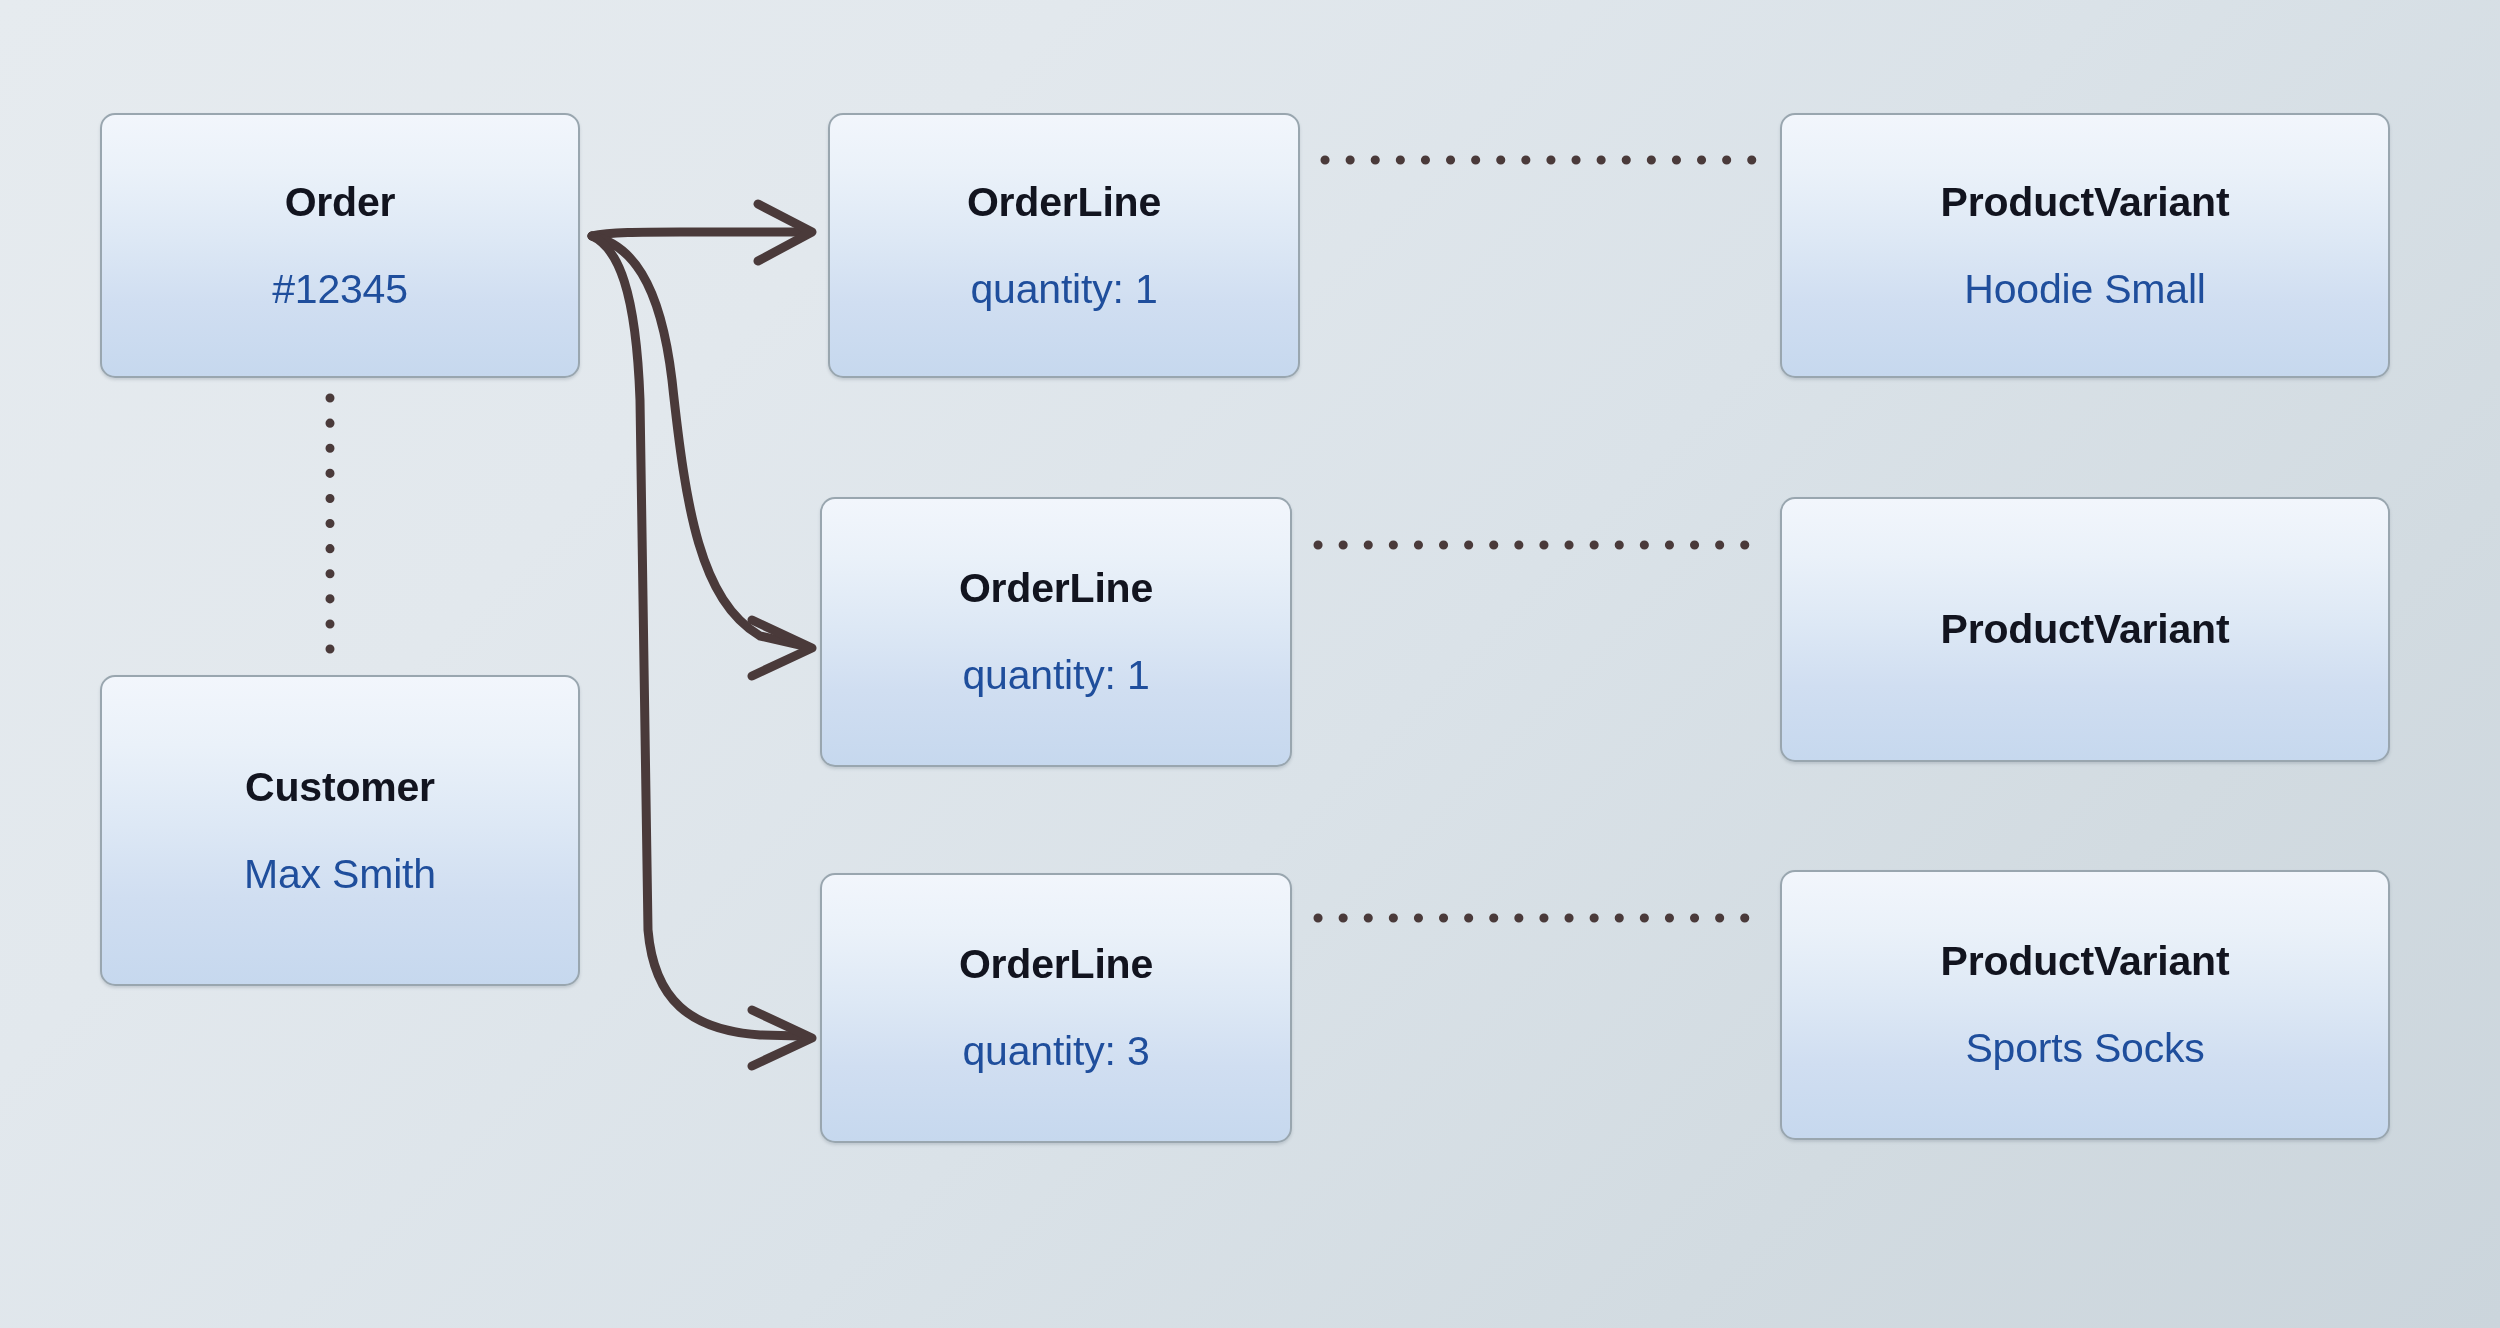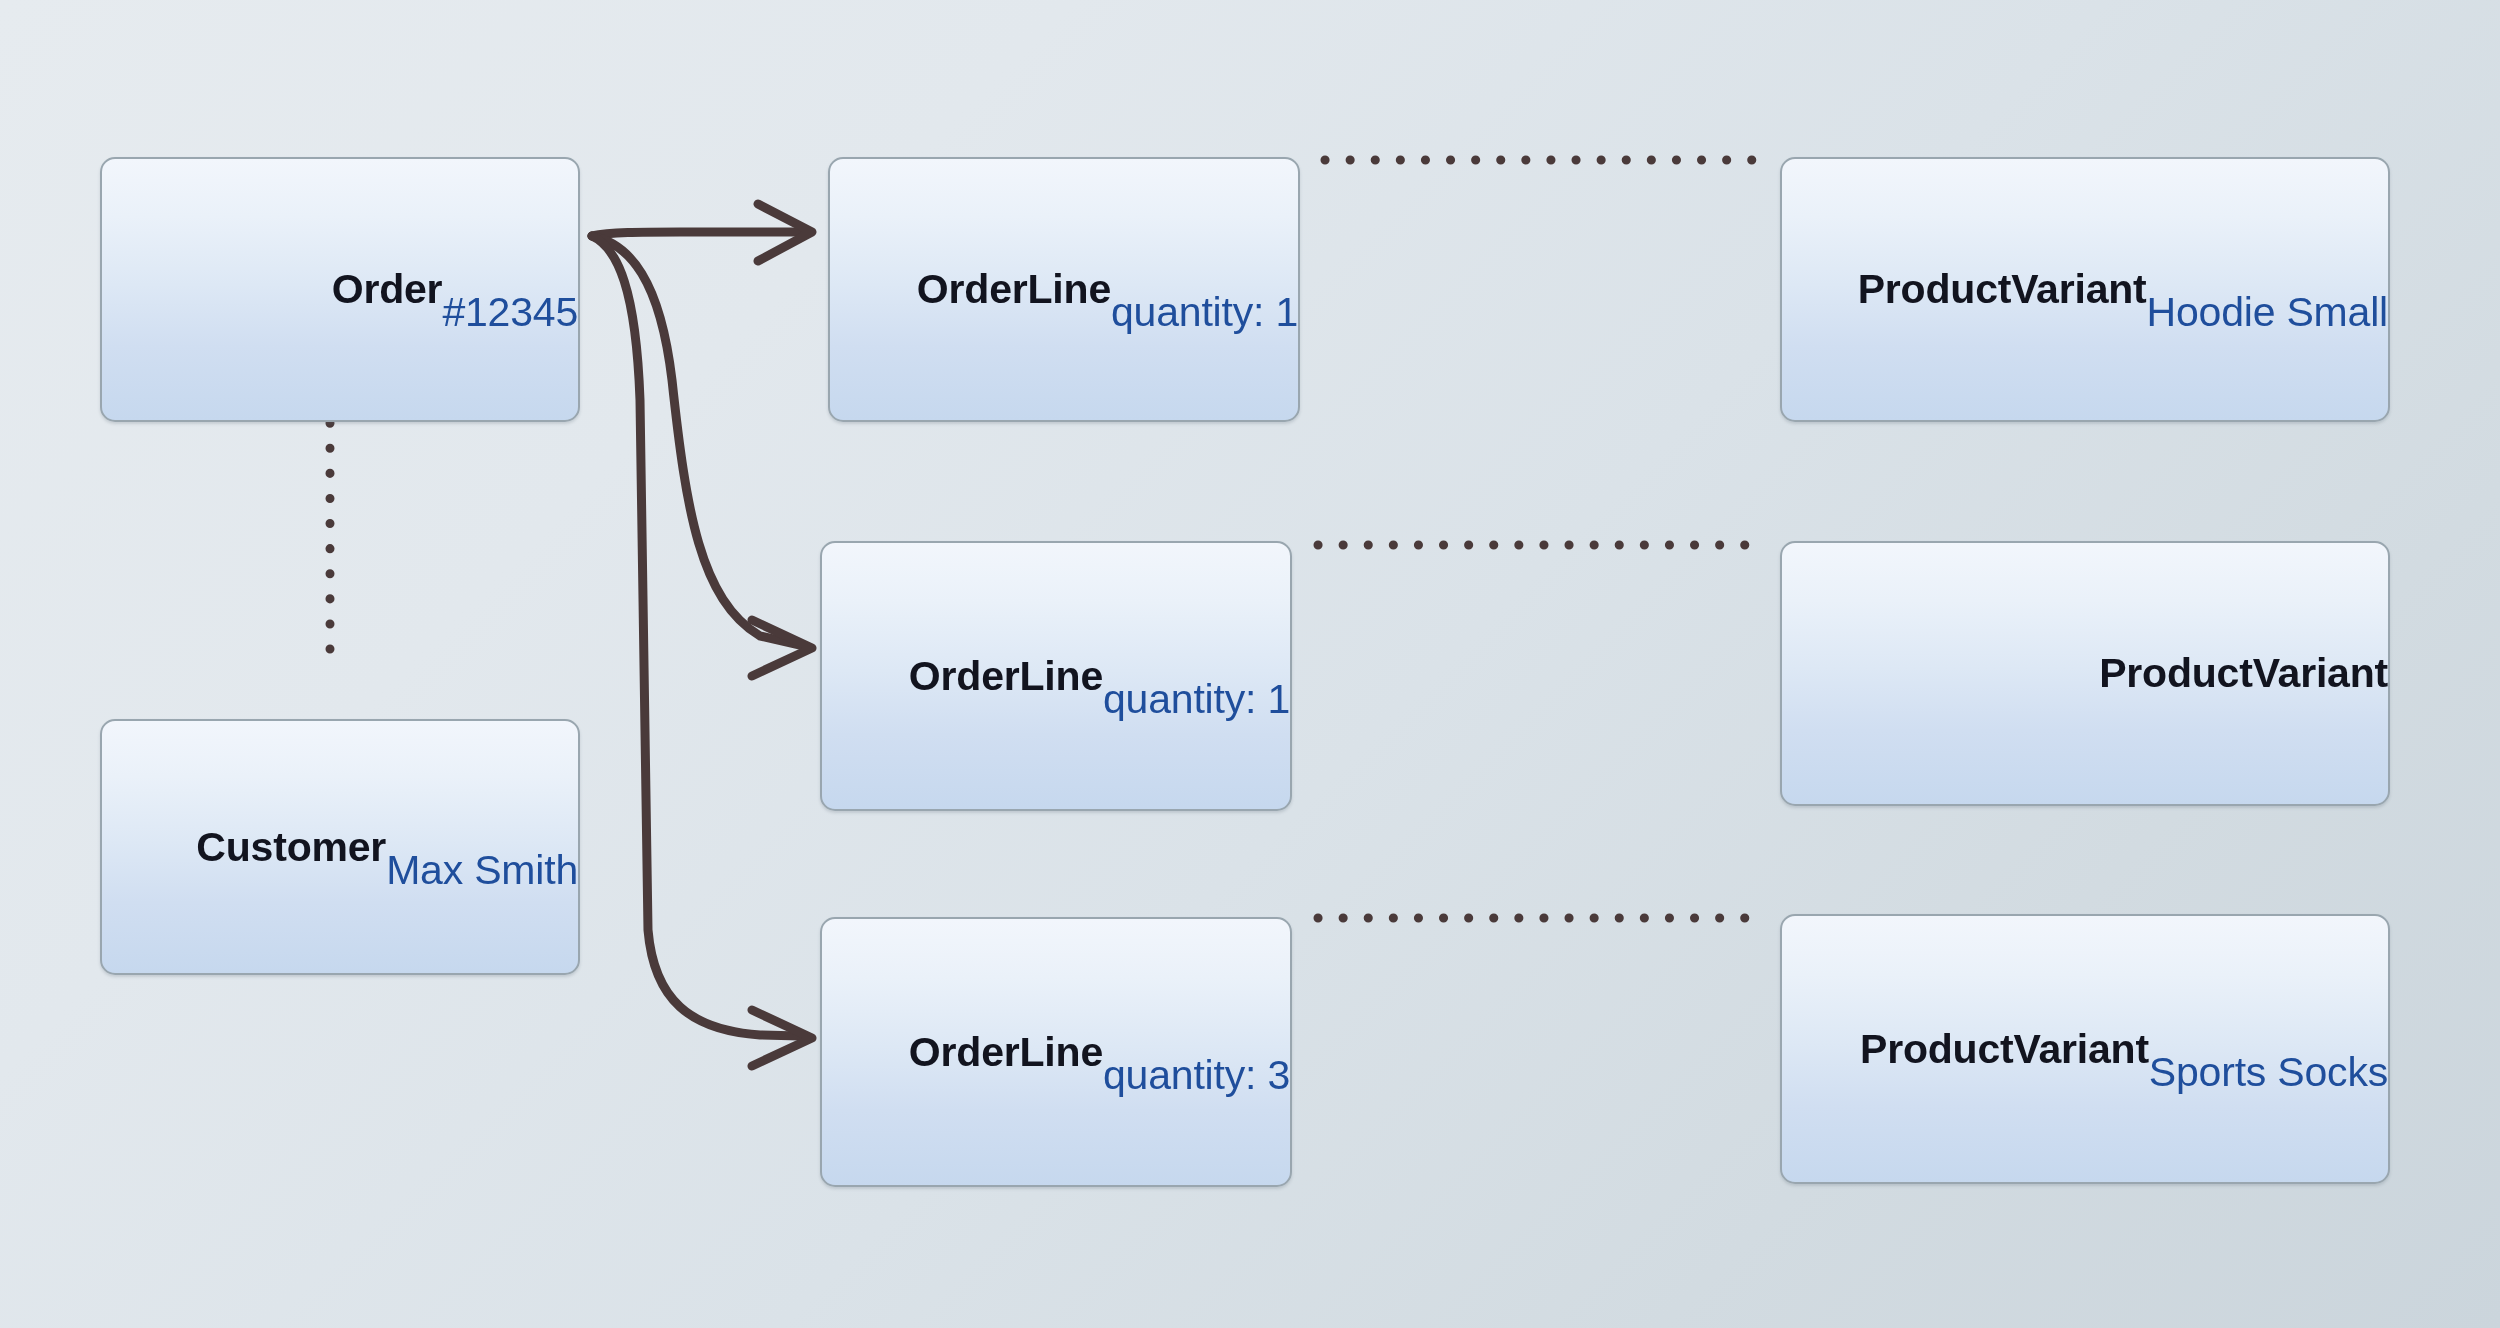--- a/index.html
+++ b/index.html
@@ -30,24 +30,23 @@
     border: 2.5px solid #99a6af;
     border-radius: 15px;
     background: linear-gradient(180deg,
         #f2f6fc 0%,
         #eaf1f9 22%,
         #dde8f5 48%,
         #d0def1 72%,
         #c6d8ee 100%);
     box-shadow: 0 2px 3px rgba(90,105,120,0.22);
     display: flex;
-    flex-direction: row;
+    flex-direction: column;
     align-items: center;
-    justify-content: flex-end;
-    margin-top: 44px;
+    justify-content: center;
   }
   .node-title {
     color: #12141f;
     font-weight: bold;
     font-size: 41px;
     letter-spacing: -0.2px;
     line-height: 1;
     text-align: center;
     white-space: nowrap;
   }
@@ -88,21 +87,21 @@
     <line x1="1318" y1="545" x2="1762" y2="545" stroke="#4a3a3a" stroke-width="9" stroke-linecap="round" stroke-dasharray="0.1 25"></line>
 
     <line x1="1318" y1="918" x2="1762" y2="918" stroke="#4a3a3a" stroke-width="9" stroke-linecap="round" stroke-dasharray="0.1 25"></line>
   </svg>
 
   <div class="node" style="left:100px; top:113px; width:480px; height:265px;">
     <div class="node-title">Order</div>
     <div class="node-sub">#12345</div>
   </div>
 
-  <div class="node" style="left:100px; top:675px; width:480px; height:256px;">
+  <div class="node" style="left:100px; top:675px; width:480px; height:311px;">
     <div class="node-title">Customer</div>
     <div class="node-sub">Max Smith</div>
   </div>
 
   <div class="node" style="left:828px; top:113px; width:472px; height:265px;">
     <div class="node-title">OrderLine</div>
     <div class="node-sub">quantity: 1</div>
   </div>
 
   <div class="node" style="left:820px; top:497px; width:472px; height:270px;">

